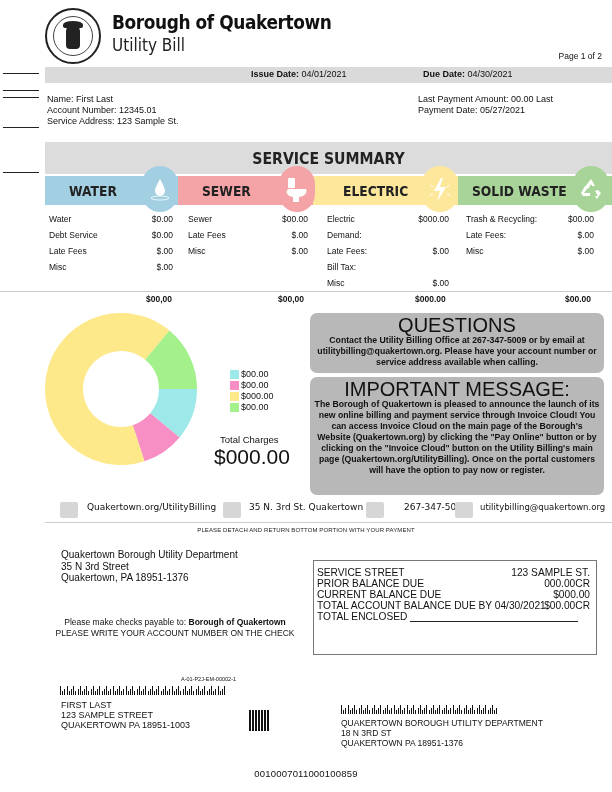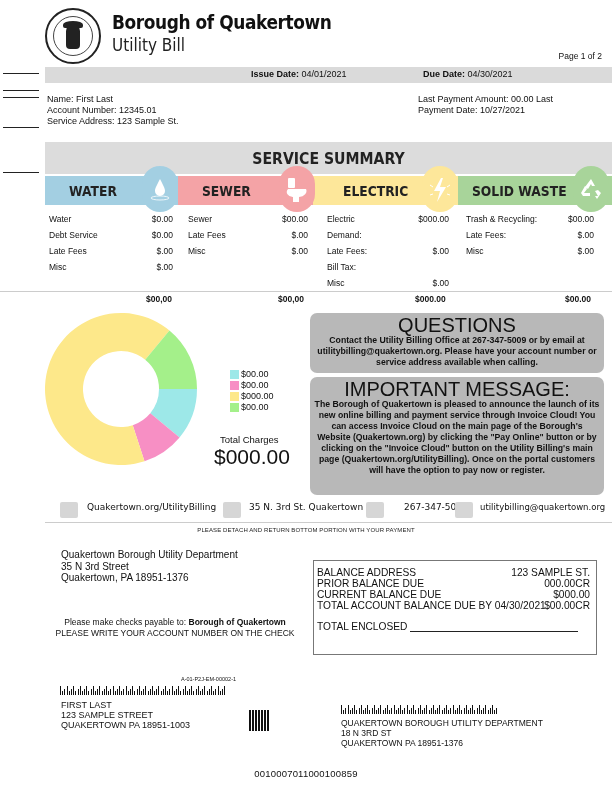--- a/index.html
+++ b/index.html
@@ -58,21 +58,21 @@
   .c-icon { position: absolute; top: 502px; width: 18px; height: 16px; background: #d6d6d6; border-radius: 2px; }
   .contact-line { left: 45px; top: 522px; width: 567px; height: 1px; background: #ccc; }
   .detach { left: 0; width: 612px; top: 527px; text-align: center; font-size: 6px; color: #222; letter-spacing: 0.1px; }
 
   
   .remit { left: 61px; top: 549px; font-size: 10px; line-height: 11.5px; }
   .payable { left: 40px; width: 270px; top: 617px; text-align: center; font-size: 8.5px; line-height: 10.5px; }
   .acct-box { left: 313px; top: 560px; width: 284px; height: 95px; border: 1px solid #777; padding: 6px 4px 0 3px; font-size: 10.2px; line-height: 11px; }
   .acct-row { position: relative; height: 11px; }
   .acct-row .r { position: absolute; right: 2px; top: 0; }
-  .enclosed { margin-top: 10px; }
+  .enclosed { }
   .enclosed-line { display: inline-block; width: 168px; border-bottom: 1px solid #222; height: 9px; vertical-align: bottom; }
 
   .barcode { height: 9px; display: flex; align-items: flex-end; }
   .barcode i { display: inline-block; width: 1px; background: #111; margin-right: 1.2px; }
   .mail-code { left: 181px; top: 676px; font-size: 5.5px; }
   .addr { font-size: 9px; line-height: 10px; }
   .qr { left: 249px; top: 710px; width: 21px; height: 21px; background:
         repeating-linear-gradient(90deg, #111 0 2px, #fff 2px 3px),
         #111; }
   .scanline { left: 0; width: 612px; top: 768px; text-align: center; font-size: 9.5px; letter-spacing: 0.2px; }
@@ -101,21 +101,21 @@
   <span style="left:378px"><b>Due Date:</b> <span style="position:static">04/30/2021</span></span>
 </div>
 
 <div class="abs info" style="left:47px; top:94px;">
   <div><span>Name:</span> <span>First Last</span></div>
   <div><span>Account Number:</span> <span>12345.01</span></div>
   <div><span>Service Address:</span> <span>123 Sample St.</span></div>
 </div>
 <div class="abs info" style="left:418px; top:94px;">
   <div>Last Payment Amount: 00.00 Last</div>
-  <div>Payment Date: 10/27/2021</div>
+  <div>Payment Date: 05/27/2021</div>
 </div>
 
 <div class="abs summary-head">
   <div class="summary-title">SERVICE SUMMARY</div>
 </div>
 
 <div class="abs band" style="left:45px; width:140px; background:#a3cfe2;">
   <span class="band-label" style="left:24px">WATER</span>
 </div>
 <div class="abs band" style="left:178px; width:140px; background:#f4a3a6;">
@@ -281,21 +281,21 @@
   <div>Quakertown Borough Utility Department</div>
   <div>35 N 3rd Street</div>
   <div>Quakertown, PA 18951-1376</div>
 </div>
 <div class="abs payable">
   <div><span>Please make checks payable to:</span> <b>Borough of Quakertown</b></div>
   <div>PLEASE WRITE YOUR ACCOUNT NUMBER ON THE CHECK</div>
 </div>
 
 <div class="abs acct-box">
-  <div class="acct-row"><span>BALANCE ADDRESS</span><span class="r">123 SAMPLE ST.</span></div>
+  <div class="acct-row"><span>SERVICE STREET</span><span class="r">123 SAMPLE ST.</span></div>
   <div class="acct-row"><span>PRIOR BALANCE DUE</span><span class="r">000.00CR</span></div>
   <div class="acct-row"><span>CURRENT BALANCE DUE</span><span class="r">$000.00</span></div>
   <div class="acct-row"><span>TOTAL ACCOUNT BALANCE DUE BY 04/30/2021</span><span class="r">$00.00CR</span></div>
   <div class="enclosed"><span>TOTAL ENCLOSED</span> <span class="enclosed-line"></span></div>
 </div>
 
 <div class="abs mail-code">A-01-P2J-EM-00002-1</div>
 <div class="abs barcode" style="left:60px; top:686px;" id="bc1">
     <i style="height: 9px;"></i>
     <i style="height: 4px;"></i>

